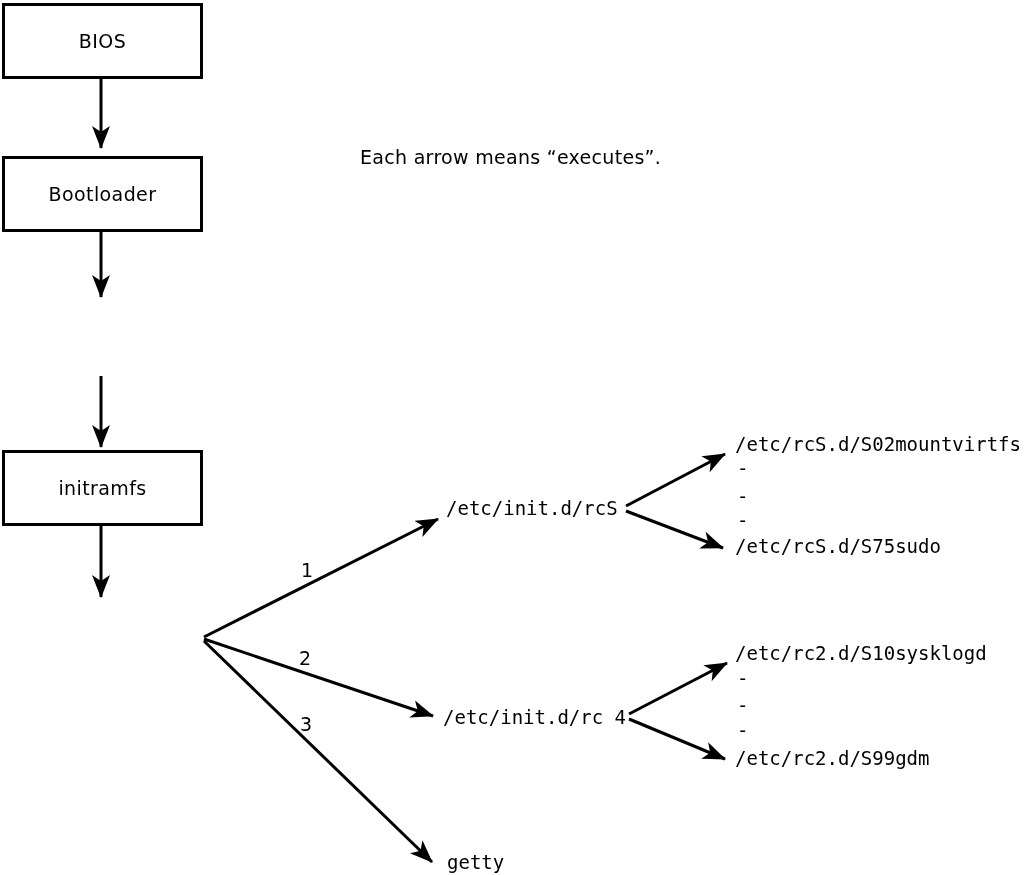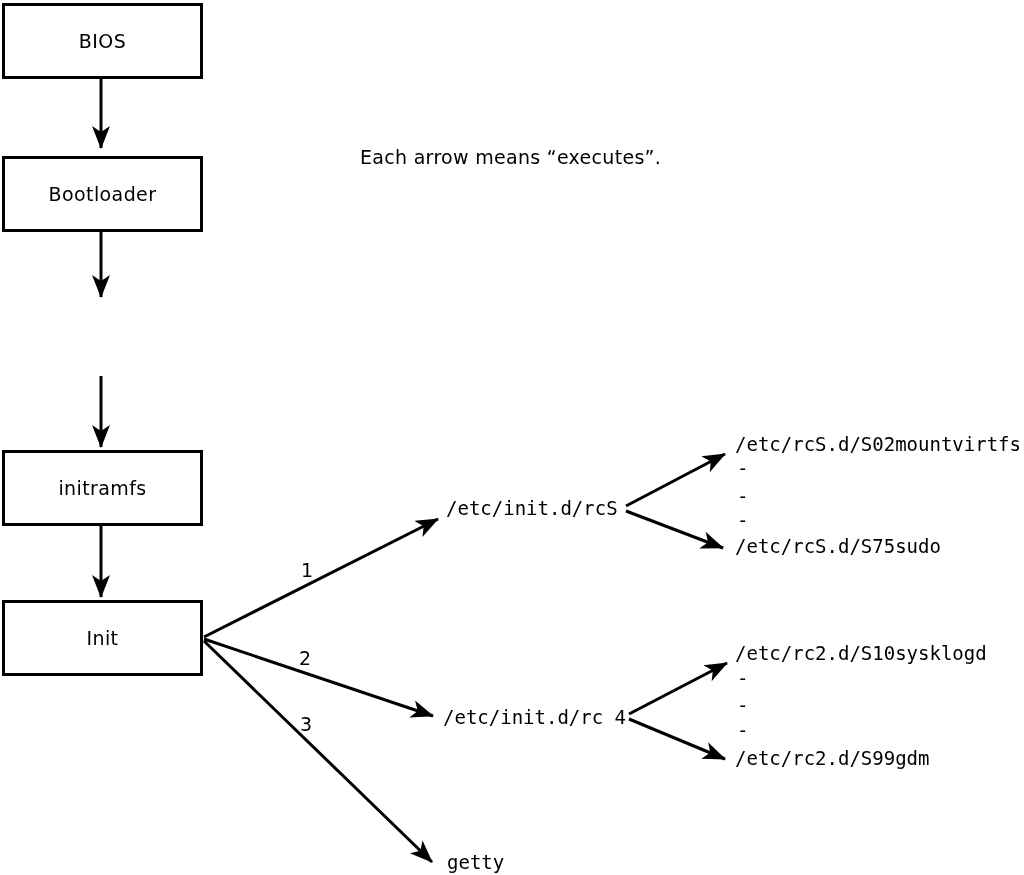--- a/index.html
+++ b/index.html
@@ -92,23 +92,20 @@
 
   <div class="flow-box" style="top:3px;">
       <span>BIOS</span>
     </div>
   <div class="flow-box" style="top:156px;">
       <span>Bootloader</span>
     </div>
   <div class="flow-box" style="top:450px;">
       <span>initramfs</span>
     </div>
-  <div class="flow-box" style="top:600px;">
-      <span>Init</span>
-    </div>
 
   <div class="num-label" style="left:301px; top:561px;">1</div>
   <div class="num-label" style="left:299px; top:649px;">2</div>
   <div class="num-label" style="left:300px; top:715px;">3</div>
 
   <div class="mono" style="left:446px; top:499px;">/etc/init.d/rcS</div>
   <div class="mono" style="left:735px; top:435px;">/etc/rcS.d/S02mountvirtfs</div>
   <div class="mono" style="left:737px; top:459px;">-</div>
   <div class="mono" style="left:737px; top:487px;">-</div>
   <div class="mono" style="left:737px; top:511px;">-</div>

